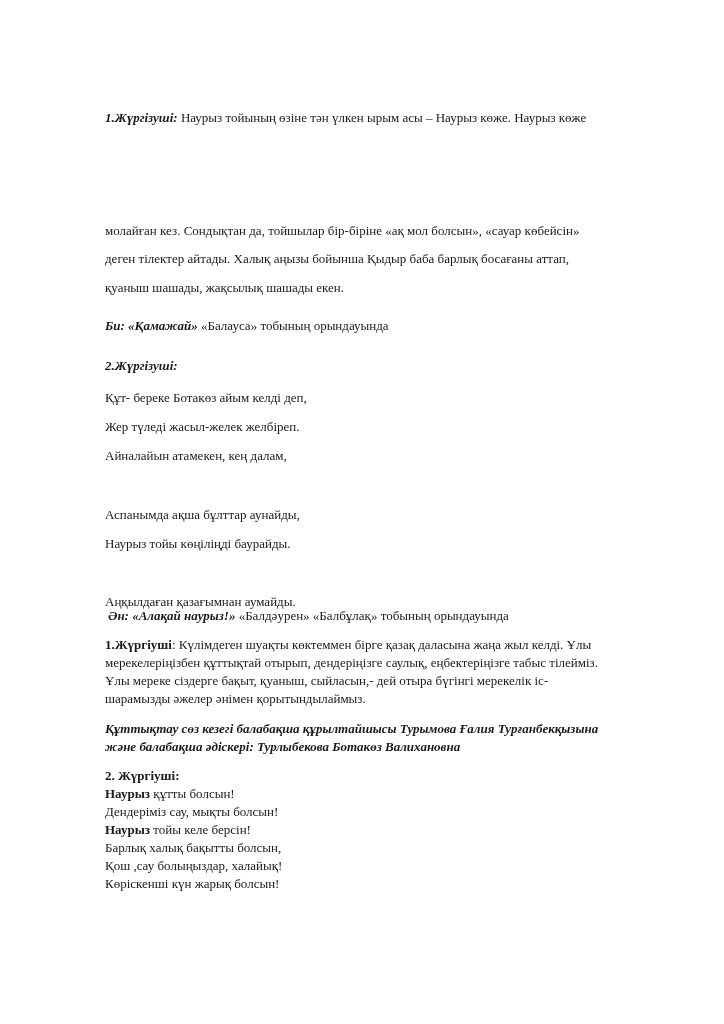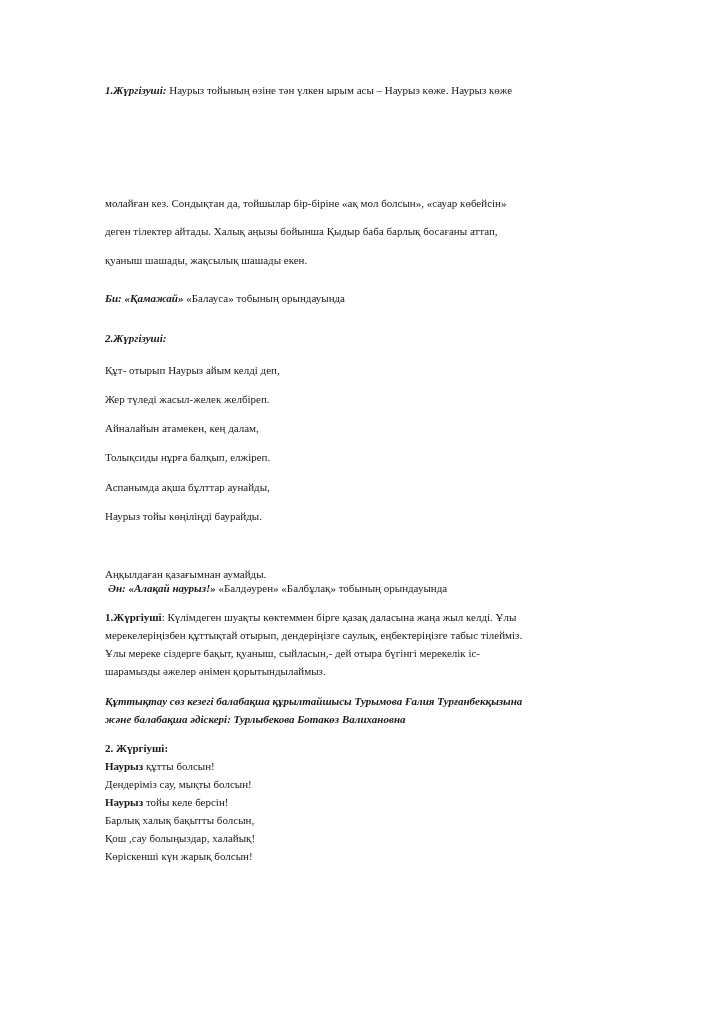--- a/index.html
+++ b/index.html
@@ -1,43 +1,42 @@
 <!DOCTYPE html>
 <html><head>
 <meta charset="utf-8">
 <style>
   html, body { margin: 0; padding: 0; background: #ffffff; }
   body { width: 724px; height: 1024px; position: relative; overflow: hidden;
          font-family: "Liberation Serif", "DejaVu Serif", serif; color: #1a1a1a; }
   .page { position: absolute; left: 0; top: 0; width: 724px; height: 1024px; background: #fff; }
-  .ln { position: absolute; left: 105px; font-size: 11px; white-space: nowrap; line-height: 16px; }
+  .ln { position: absolute; left: 105px; font-size: 13px; white-space: nowrap; line-height: 16px; margin-top: 28px; }
   .bi { font-weight: bold; font-style: italic; }
   .b { font-weight: bold; }
 </style>
 </head>
 <body>
 
 <div class="page">
 
   <div class="ln" style="top:82px">
     <span class="bi">1.Жүргізуші:</span><span>  Наурыз тойының өзіне тән үлкен ырым асы – Наурыз көже. Наурыз көже</span>
   </div>
   <div class="ln" style="top:195px">молайған кез. Сондықтан да, тойшылар бір-біріне «ақ мол болсын», «сауар көбейсін»</div>
   <div class="ln" style="top:223px">деген тілектер айтады. Халық аңызы бойынша Қыдыр баба барлық босағаны аттап,</div>
   <div class="ln" style="top:252px">қуаныш шашады,  жақсылық шашады екен.</div>
 
   <div class="ln" style="top:290px">
     <span class="bi">Би: «Қамажай»</span><span>  «Балауса» тобының орындауында</span>
   </div>
 
   <div class="ln bi" style="top:330px">2.Жүргізуші:</div>
-  <div class="ln" style="top:362px">Құт- отырып Наурыз айым келді деп,</div>
+  <div class="ln" style="top:362px">Құт- береке Ботакөз айым келді деп,</div>
   <div class="ln" style="top:391px">Жер түледі жасыл-желек желбіреп.</div>
   <div class="ln" style="top:420px">Айналайын атамекен, кең далам,</div>
-  <div class="ln" style="top:449px">Толықсиды нұрға балқып, елжіреп.</div>
   <div class="ln" style="top:479px">Аспанымда ақша бұлттар аунайды,</div>
   <div class="ln" style="top:508px">Наурыз тойы көңіліңді баурайды.</div>
   <div class="ln" style="top:566px">Аңқылдаған қазағымнан аумайды.</div>
 
   <div class="ln" style="top:580px; left:108px">
     <span class="bi">Ән: «Алақай наурыз!»</span><span> «Балдәурен»   «Балбұлақ» тобының  орындауында</span>
   </div>
 
   <div class="ln" style="top:609px">
     <span class="b">1.Жүргіуші</span><span>: Күлімдеген шуақты көктеммен бірге қазақ даласына жаңа жыл келді. Ұлы</span>

